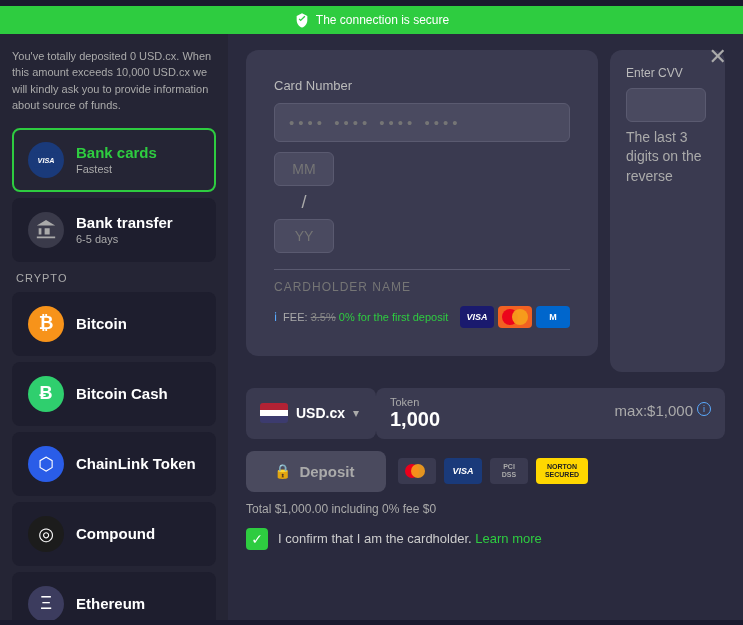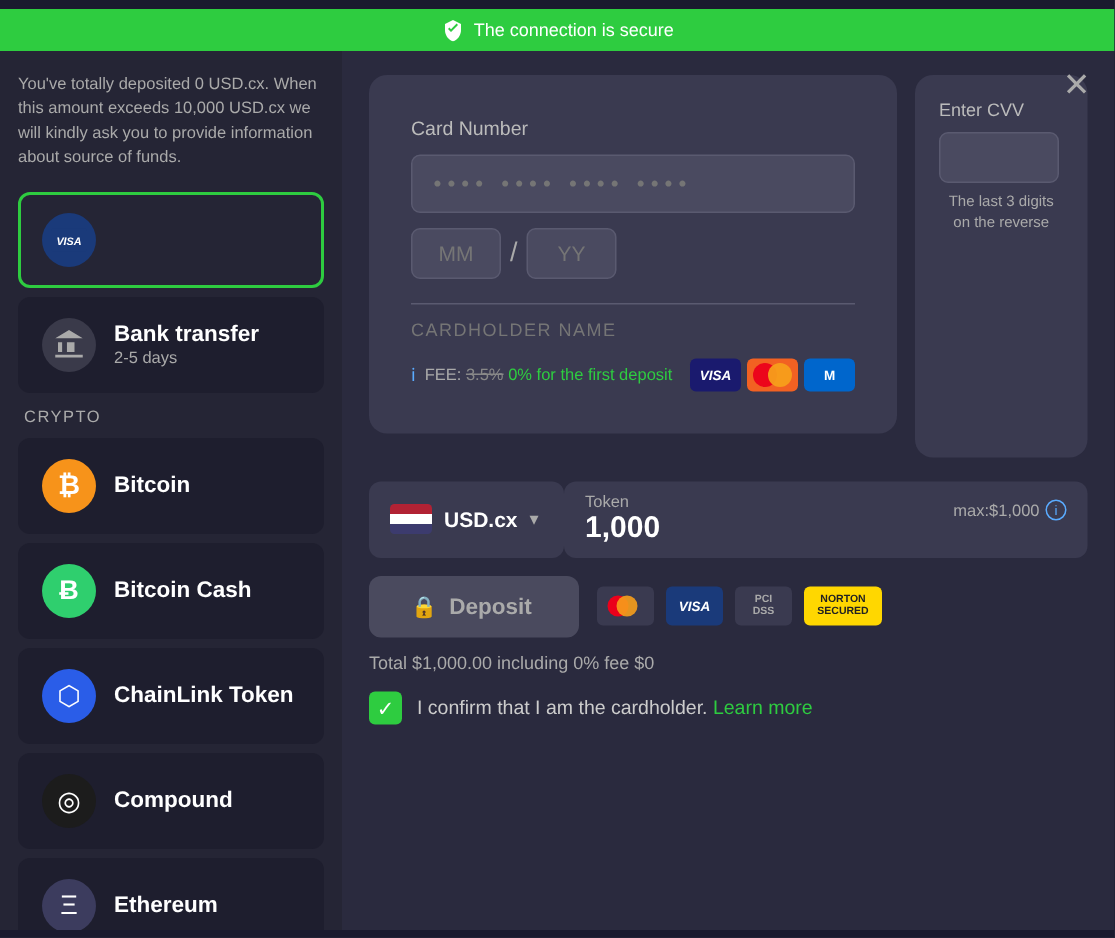--- a/index.html
+++ b/index.html
@@ -156,20 +156,21 @@
     }
     .card-row {
       display: flex;
       gap: 10px;
       margin-bottom: 10px;
     }
     .card-exp-group {
       display: flex;
       align-items: center;
       gap: 6px;
+      flex-direction: column;
     }
     .card-exp-input {
       width: 60px;
       background: #4a4a60;
       border: 1px solid #5a5a70;
       border-radius: 6px;
       padding: 8px 10px;
       color: #fff;
       font-size: 14px;
       text-align: center;
@@ -220,21 +221,21 @@
       width: 80px;
       background: #4a4a60;
       border: 1px solid #5a5a70;
       border-radius: 6px;
       padding: 8px 10px;
       color: #fff;
       font-size: 14px;
       outline: none;
       margin-bottom: 6px;
     }
-    .cvv-hint { font-size: 10px; color: #aaa; line-height: 1.4; text-align: center; }
+    .cvv-hint { font-size: 14px; color: #aaa; line-height: 1.4; }
 
     .amount-row {
       display: flex;
       gap: 0;
       margin-bottom: 12px;
       align-items: stretch;
     }
     .currency-select {
       display: flex;
       align-items: center;
@@ -259,21 +260,21 @@
       flex: 1;
       background: #3a3a50;
       border-radius: 8px;
       padding: 8px 14px;
       display: flex;
       flex-direction: column;
     }
     .amount-label { font-size: 11px; color: #aaa; }
     .amount-value { font-size: 20px; color: #fff; font-weight: 600; }
     .amount-max {
-      font-size: 11px;
+      font-size: 15px;
       color: #aaa;
       text-align: right;
       margin-top: 2px;
     }
 
     .deposit-row {
       display: flex;
       gap: 12px;
       align-items: center;
       margin-bottom: 10px;
@@ -374,31 +375,35 @@
     <div class="sidebar">
       <p class="sidebar-notice">You've totally deposited 0 USD.cx. When this amount exceeds 10,000 USD.cx we will kindly ask you to provide information about source of funds.</p>
 
       <div class="sidebar-item active">
         <div class="sidebar-item-icon icon-visa">
           <svg width="24" height="16" viewBox="0 0 40 26" fill="none">
             <rect width="40" height="26" rx="3" fill="#1a3a7a"></rect>
             <text x="50%" y="60%" dominant-baseline="middle" text-anchor="middle" fill="white" font-size="12" font-style="italic" font-weight="bold">VISA</text>
           </svg>
         </div>
+        <div class="sidebar-item-info">
+          <div class="sidebar-item-name">Bank cards</div>
+          <div class="sidebar-item-sub">Fastest</div>
+        </div>
       </div>
 
       <div class="sidebar-item">
         <div class="sidebar-item-icon icon-bank">
           <svg width="22" height="22" viewBox="0 0 24 24" fill="#aaa">
             <path d="M4 10h3v7H4zm6.5 0h3v7h-3zM2 19h20v2H2zM13 10h3v7h-3zM12 1L2 7h20z"></path>
           </svg>
         </div>
         <div class="sidebar-item-info">
           <div class="sidebar-item-name">Bank transfer</div>
-          <div class="sidebar-item-sub">2-5 days</div>
+          <div class="sidebar-item-sub">6-5 days</div>
         </div>
       </div>
 
       <div class="sidebar-section-label">CRYPTO</div>
 
       <div class="sidebar-item">
         <div class="sidebar-item-icon icon-btc" style="color:#fff;font-size:18px;font-weight:bold;">₿</div>
         <div class="sidebar-item-info">
           <div class="sidebar-item-name">Bitcoin</div>
         </div>

